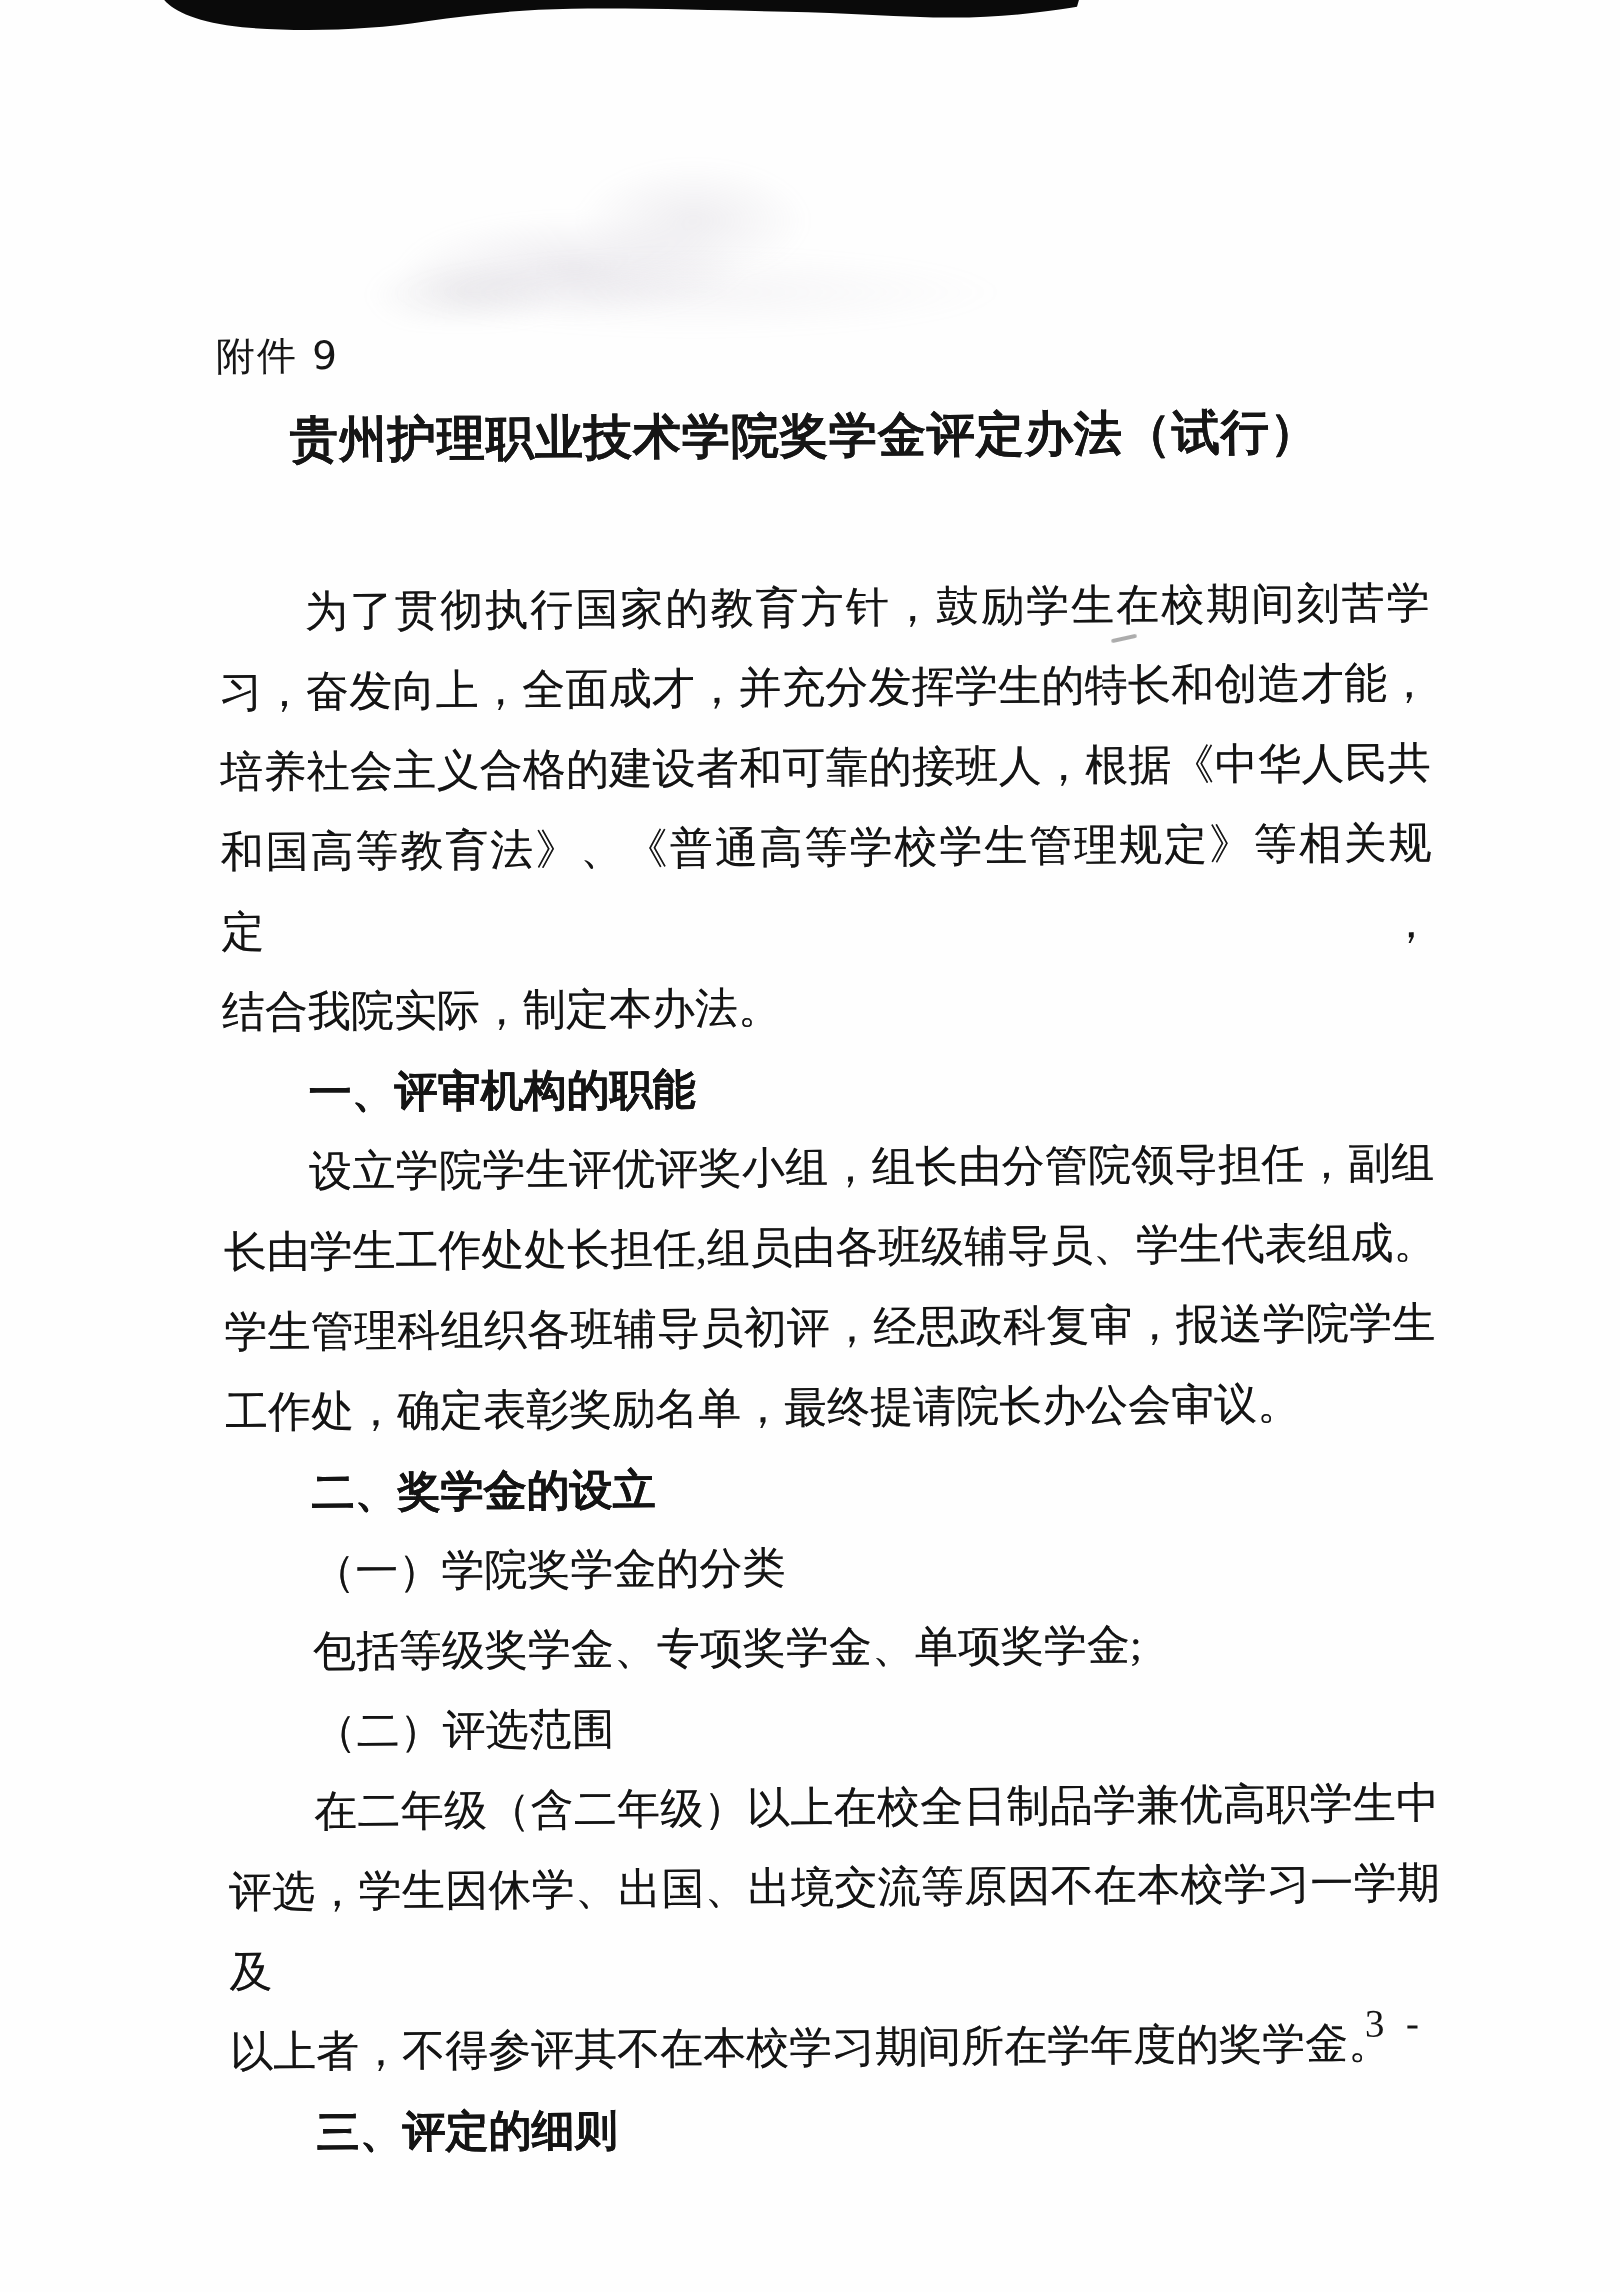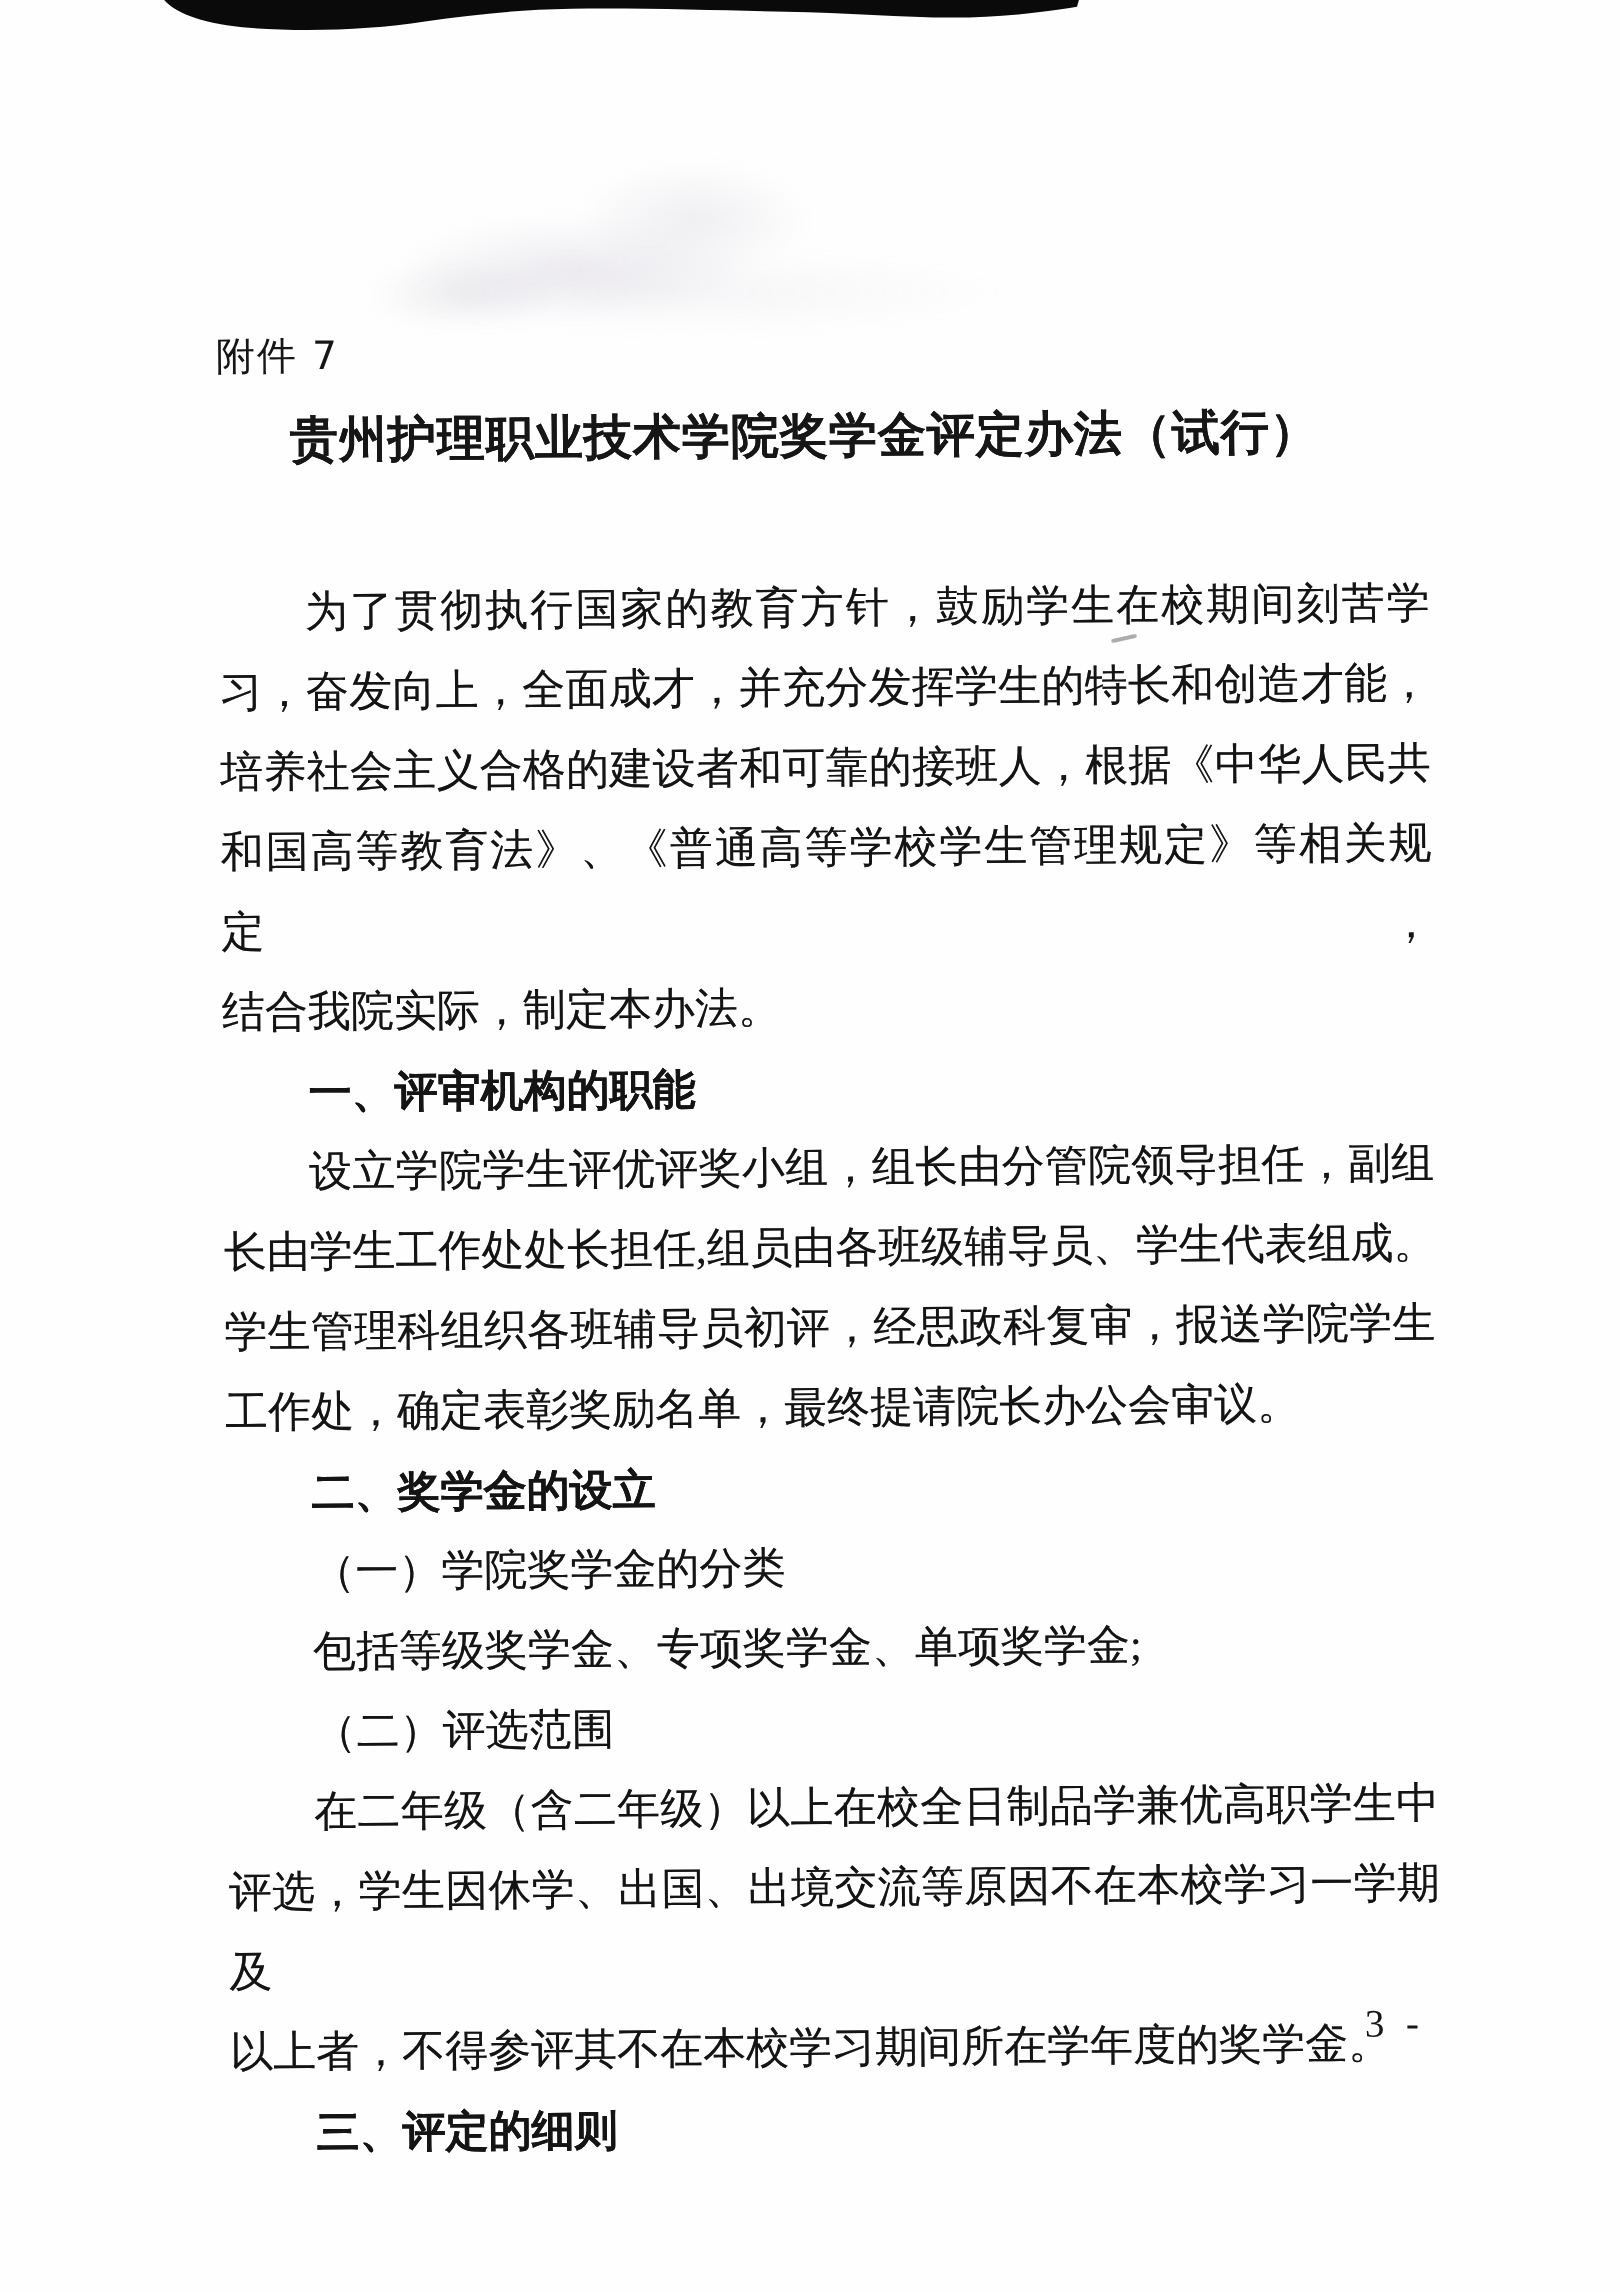--- a/index.html
+++ b/index.html
@@ -89,21 +89,21 @@
              C1022,18 1072,12 1100,7
              L1102,0 Z" fill="#0a0a0a"></path>
   </svg>
 
   <div class="smudge s1"></div>
   <div class="smudge s2"></div>
 
   <div class="tilt">
     <div class="dash-artifact"></div>
 
-    <div class="attachment">附件 7</div>
+    <div class="attachment">附件 9</div>
 
     <h1 class="title">贵州护理职业技术学院奖学金评定办法（试行）</h1>
 
     <div class="docbody" id="docBody">
         <div class="line indent just">为了贯彻执行国家的教育方针，鼓励学生在校期间刻苦学</div>
         <div class="line just">习，奋发向上，全面成才，并充分发挥学生的特长和创造才能，</div>
         <div class="line just">培养社会主义合格的建设者和可靠的接班人，根据《中华人民共</div>
         <div class="line just">和国高等教育法》、《普通高等学校学生管理规定》等相关规定，</div>
         <div class="line">结合我院实际，制定本办法。</div>
         <div class="line head indent">一、评审机构的职能</div>

